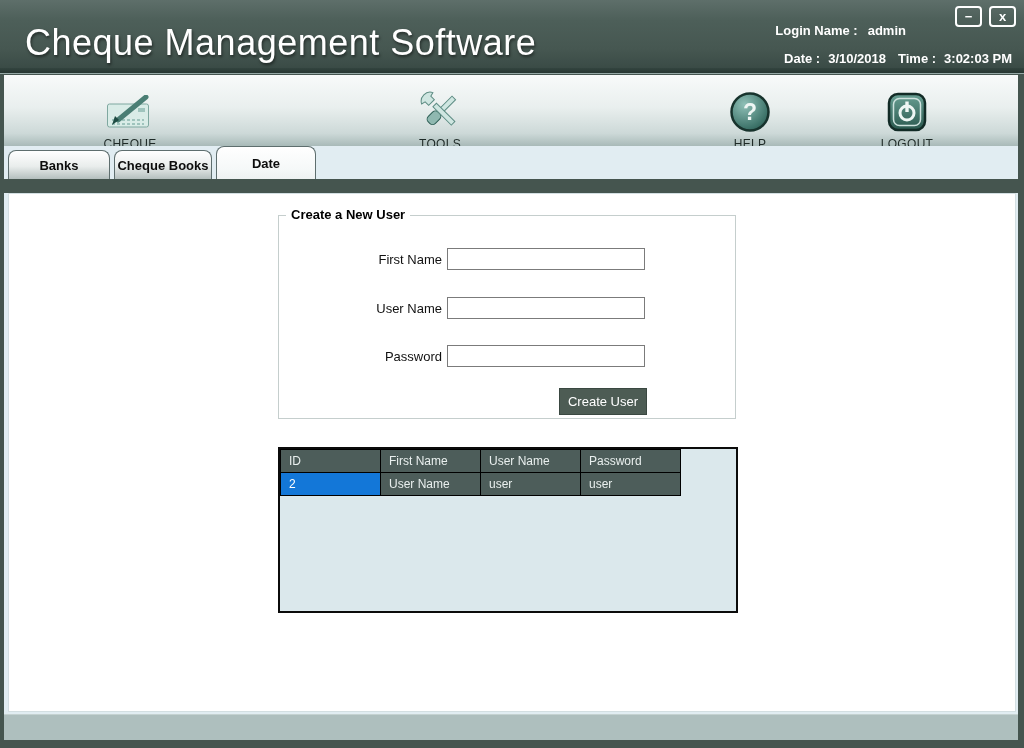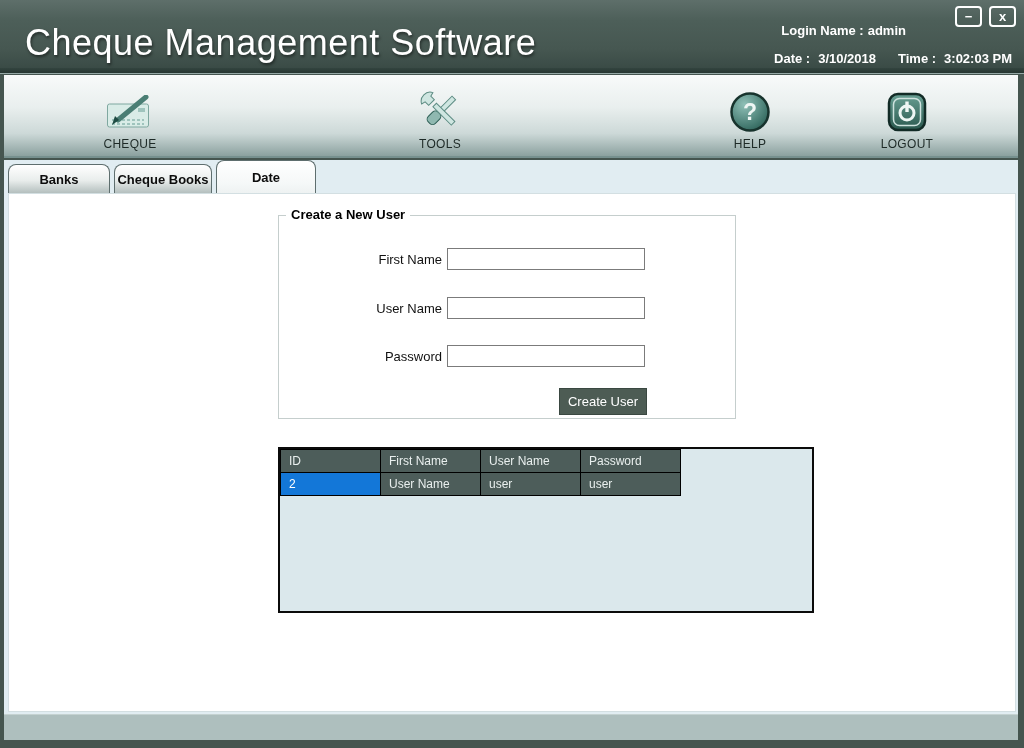--- a/index.html
+++ b/index.html
@@ -19,24 +19,24 @@
     letter-spacing:.5px; text-shadow:1px 2px 3px rgba(0,0,0,.5);
   }
   .win-buttons { position:absolute; top:6px; right:8px; display:flex; gap:7px; }
   .win-btn {
     width:27px; height:21px; border:2px solid #fff; border-radius:4px;
     color:#fff; font-weight:bold; font-size:13px;
     display:flex; align-items:center; justify-content:center; cursor:default;
     background:transparent;
   }
   .login-line { position:absolute; top:23px; right:118px; color:#fff; font-weight:bold; font-size:13px; }
-  .login-line .val { margin-left:4px; }
+  .login-line .val { margin-left:10px; }
   .datetime-line { position:absolute; top:51px; right:12px; color:#fff; font-weight:bold; font-size:13px; }
   .datetime-line .val { margin-left:8px; }
-  .datetime-line .time-group { margin-left:22px; }
+  .datetime-line .time-group { margin-left:12px; }
   .titlebar-strip {
     position:absolute; top:68px; left:0; right:0; height:6px;
     background:linear-gradient(180deg,#33443f,#263631);
     border-bottom:1px solid #95a8a6;
   }
   
   .bodyarea { position:absolute; top:75px; left:4px; right:6px; bottom:8px; }
   
   .toolbar {
     position:absolute; top:0; left:0; right:0; height:83px;
@@ -52,21 +52,21 @@
   .tool-label { font-size:12px; color:#1e2a27; margin-top:3px; letter-spacing:.3px; }
   .tool-btn.active {
     top:11px; height:66px; width:68px;
     border:1px solid #7c8a89; border-radius:3px;
     background:linear-gradient(180deg,#f7fafa,#dfe8e7);
     box-shadow:0 1px 2px rgba(0,0,0,.25);
   }
   .tb-cheque{left:86px;} .tb-manage{left:247px;} .tb-tools{left:396px;}
   .tb-settings{left:551px;} .tb-help{left:706px;} .tb-logout{left:863px;}
   
-  .tabbar { position:absolute; top:85px; left:0; right:0; height:33px; background:#e1edf2; }
+  .tabbar { position:absolute; top:71px; left:0; right:0; height:33px; background:#e1edf2; }
   .tab {
     position:absolute; bottom:0; height:29px;
     border:1px solid #5e6e6e; border-bottom:none; border-radius:8px 8px 0 0;
     background:linear-gradient(180deg,#ffffff 0%,#e9edec 55%,#b4bfbe 100%);
     font-weight:bold; font-size:13px; color:#0d0d0d;
     display:flex; align-items:center; justify-content:center; cursor:pointer;
   }
   .tab-banks { left:4px; width:102px; }
   .tab-cheque-books { left:110px; width:98px; }
   .tab-users { left:212px; width:100px; }
@@ -95,21 +95,21 @@
   .lbl-1 { left:48px; top:36px; } .inp-1 { top:32px; }
   .lbl-2 { left:48px; top:85px; } .inp-2 { top:81px; }
   .lbl-3 { left:48px; top:133px; } .inp-3 { top:129px; }
   .submit-btn {
     position:absolute; left:280px; top:172px; width:88px; height:27px;
     background:#4d5c54; color:#fff; border:1px solid #3a4841; font-size:13px;
     font-family:"Liberation Sans", sans-serif; cursor:pointer;
   }
   
   .grid-panel {
-    position:absolute; left:269px; top:253px; width:536px; height:166px;
+    position:absolute; left:269px; top:253px; width:460px; height:166px;
     background:#dbe8ec; border:2px solid #0b0b0b;
   }
   .grid { border-collapse:collapse; position:absolute; top:0; left:0; }
   .grid th, .grid td {
     width:100px; height:23px; border:1px solid #000;
     background:#4d5d5a; color:#e9efee; font-size:12px; font-weight:normal;
     text-align:left; padding:0 0 0 8px; white-space:nowrap; overflow:hidden;
   }
   .grid td.selected { background:#1377d8; color:#fff; }
   

